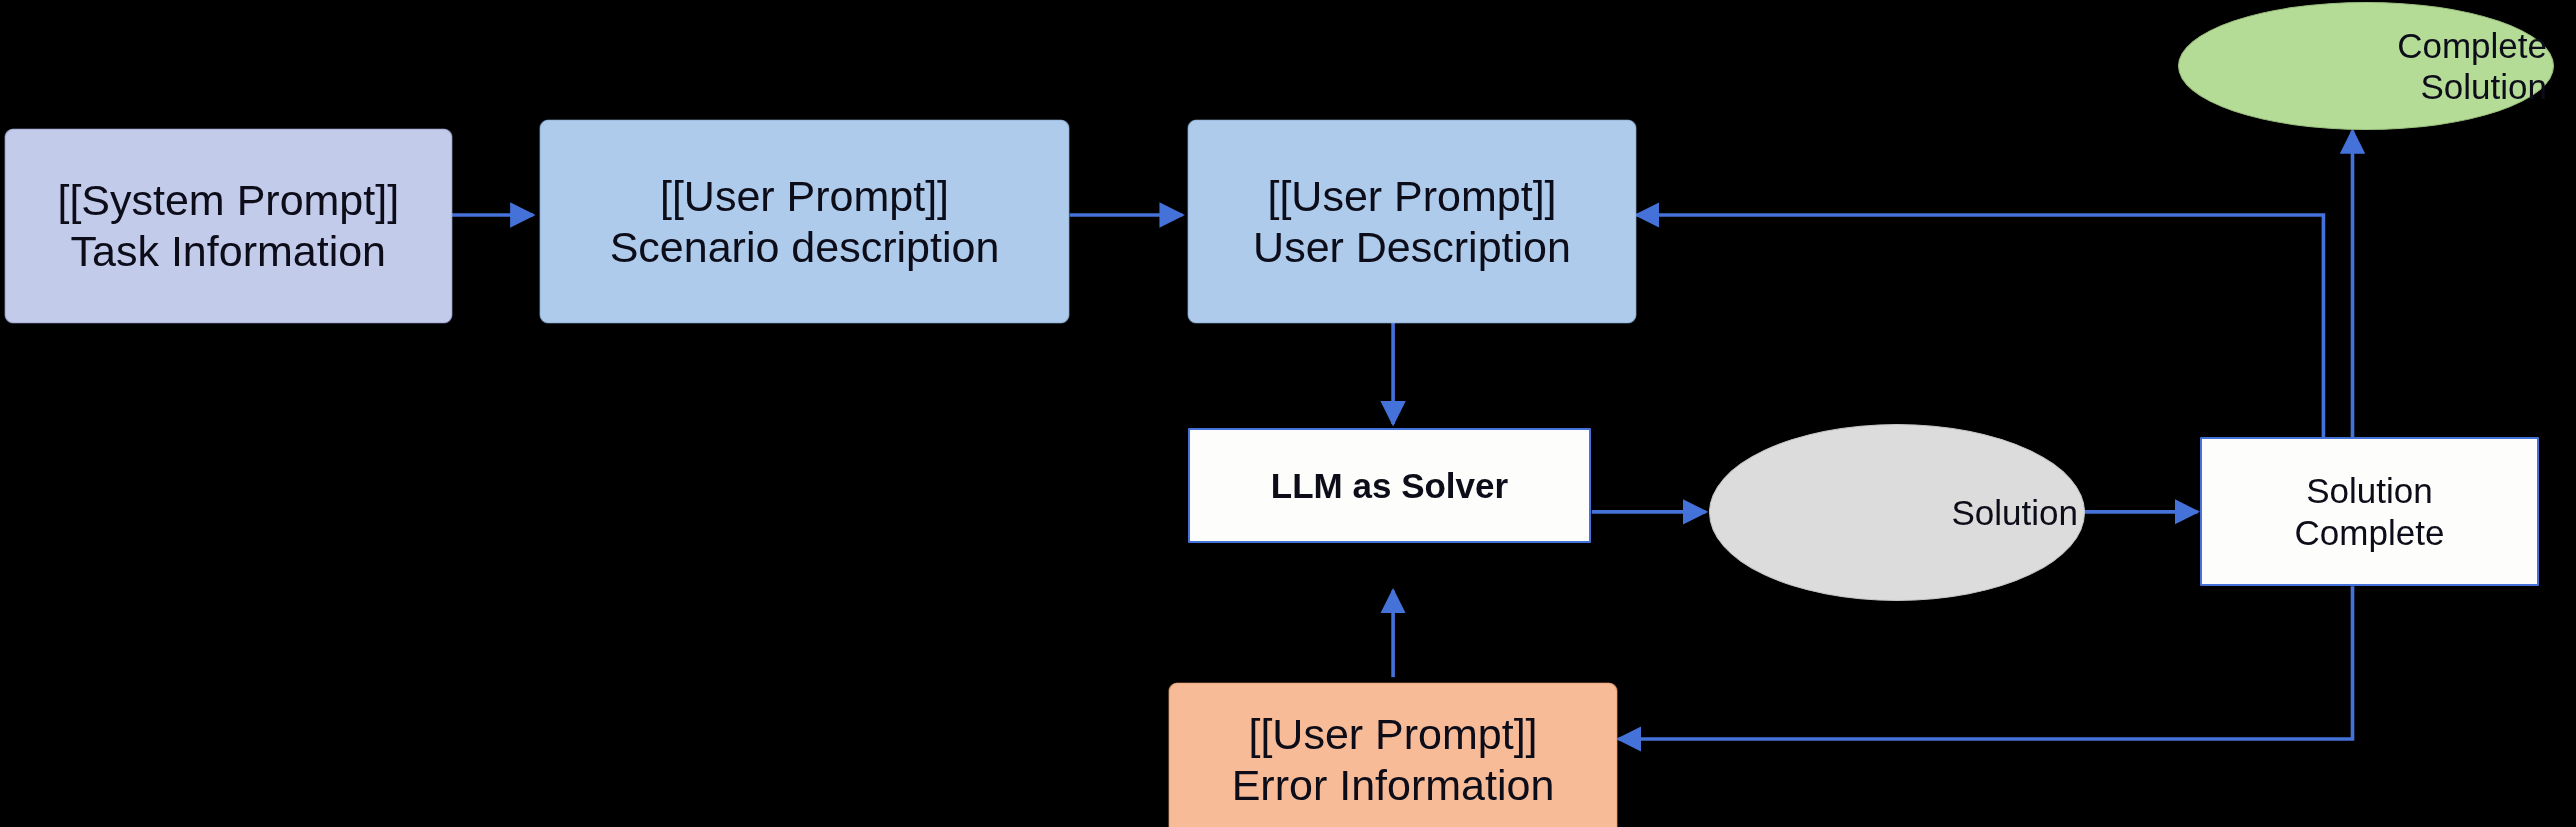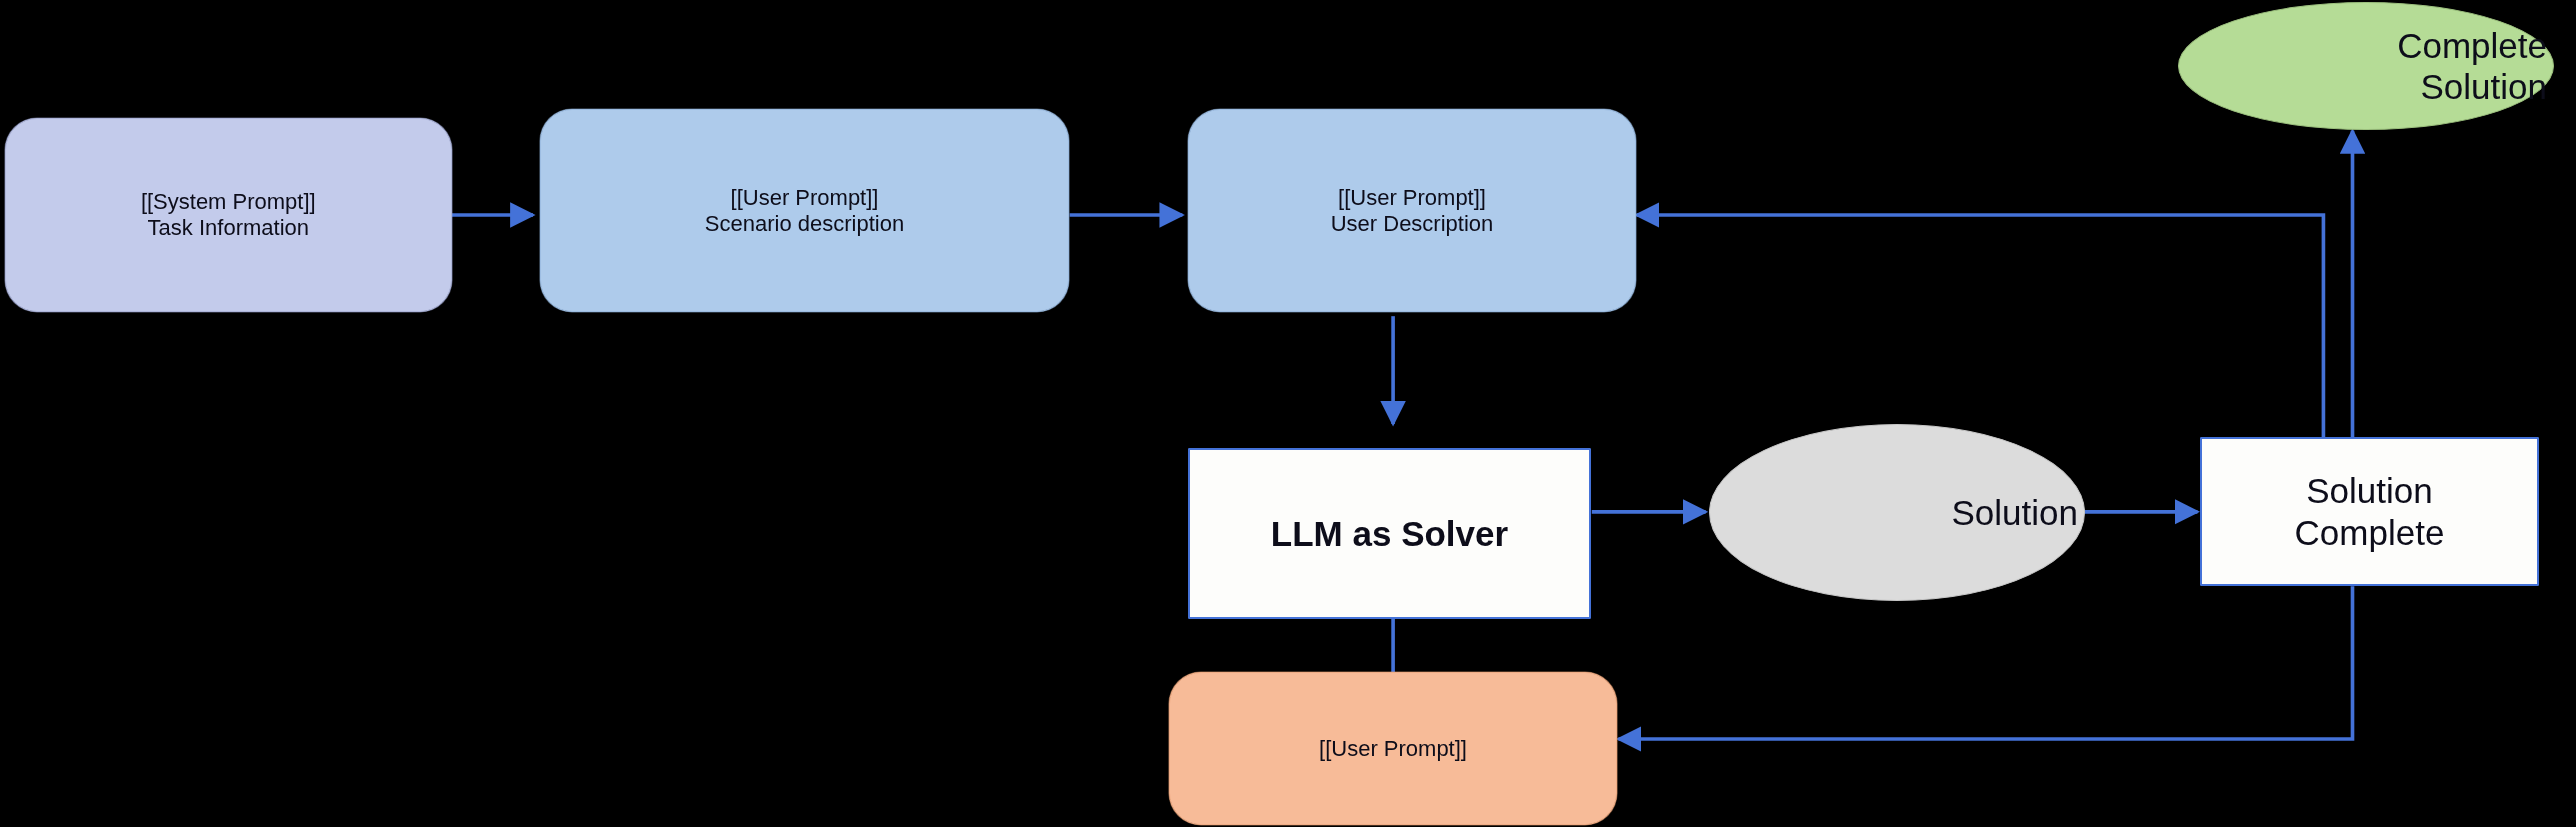--- a/index.html
+++ b/index.html
@@ -44,24 +44,25 @@
     box-sizing: border-box;
   }
   .node .lbl .l1,
   .node .lbl .l2 {
     display: block;
     white-space: nowrap;
   }
 
   
   .box-round {
-    border-radius: 32px;
+    border-radius: 8px;
     border: 1.2px solid rgba(255,255,255,0.06);
-    font-size: 22px;
+    font-size: 43px;
     font-weight: 400;
+    margin-top: 11px;
   }
   .box-sys {
     background: #c3cbeb;
     border-color: #aeb6db;
     box-shadow: 0 0 0 0.6px rgba(160,170,215,0.55);
   }
   .box-user {
     background: #aecbeb;
     border-color: #9dbde2;
     box-shadow: 0 0 0 0.6px rgba(150,185,225,0.55);
@@ -159,21 +160,21 @@
     </span>
   </div>
 
   <div class="node box-round box-user" style="left:1188px; top:109px; width:448px; height:203px;">
     <span class="lbl">
       <span class="l1">[[User Prompt]]</span>
       <span class="l2">User Description</span>
     </span>
   </div>
 
-  <div class="node box-sharp bold" style="left:1188px; top:448px; width:403px; height:171px;">
+  <div class="node box-sharp bold" style="left:1188px; top:428px; width:403px; height:115px;">
     <span class="lbl">
       <span class="l1">LLM as Solver</span>
     </span>
   </div>
 
   <div class="node ellipse ellipse-gray" style="left:1709px; top:424px; width:376px; height:177px;">
     <span class="lbl">
       <span class="l2">Solution</span>
     </span>
   </div>
@@ -188,17 +189,18 @@
   <div class="node ellipse ellipse-green" style="left:2178px; top:1.8px; width:376px; height:128px;">
     <span class="lbl">
       <span class="l1">Complete</span>
       <span class="l2">Solution</span>
     </span>
   </div>
 
   <div class="node box-round box-err" style="left:1169px; top:672px; width:448px; height:153px;">
     <span class="lbl">
       <span class="l1">[[User Prompt]]</span>
+      <span class="l2">Error Information</span>
     </span>
   </div>
 
 </div>
 
 
 </body></html>

